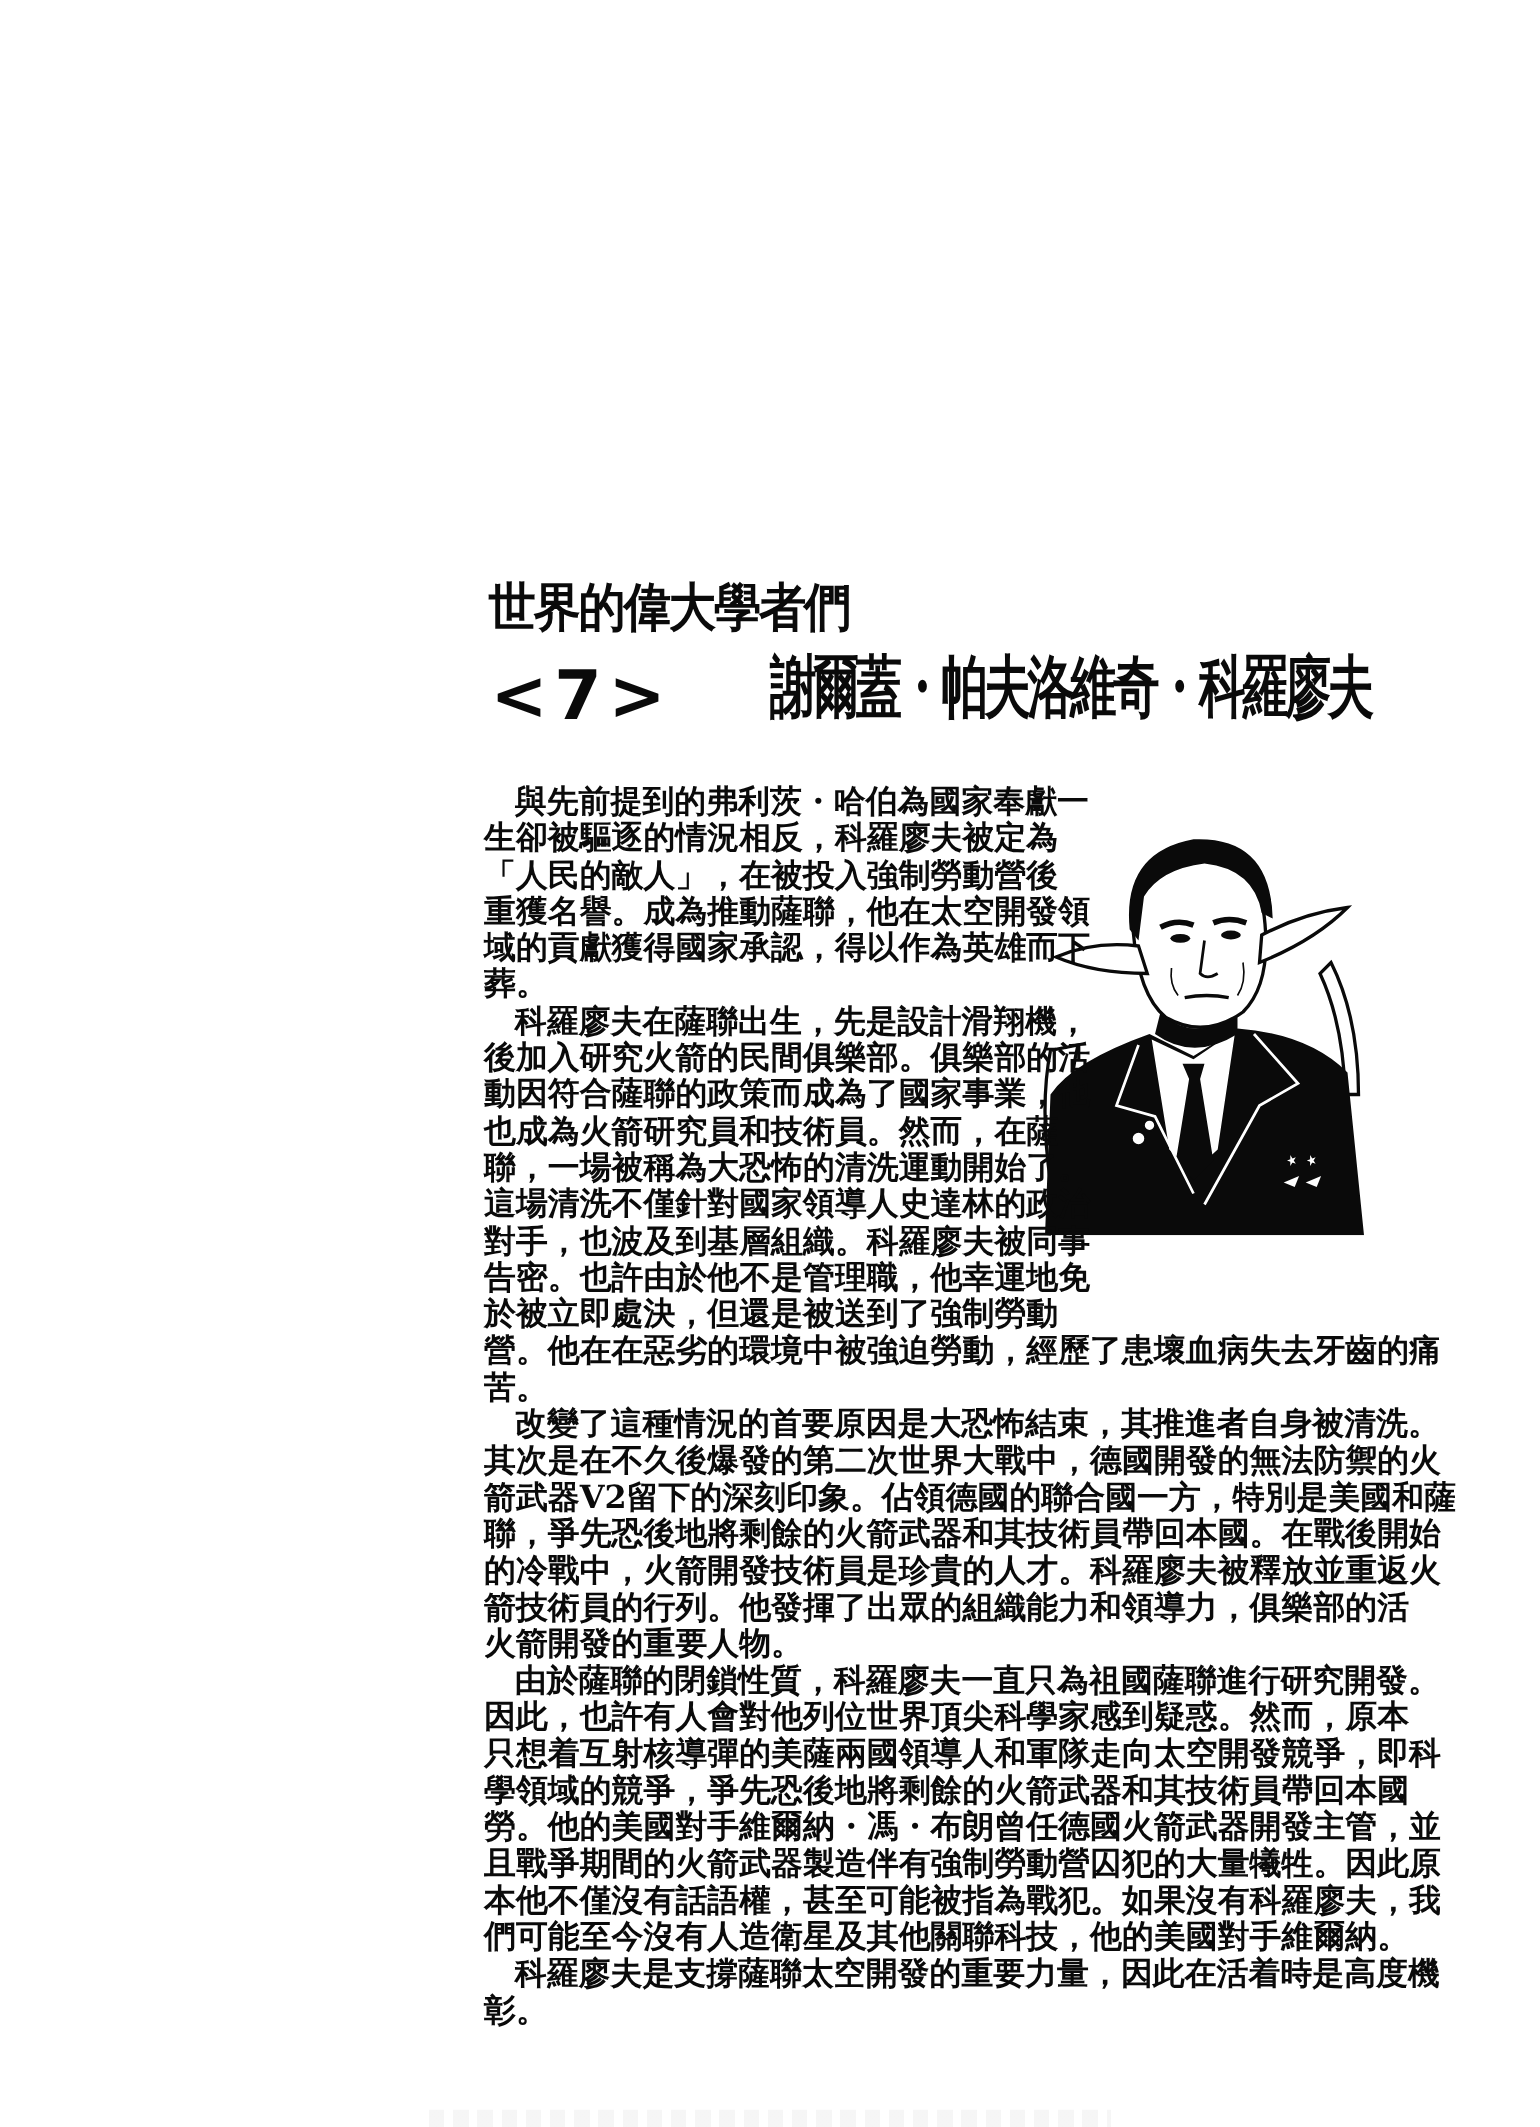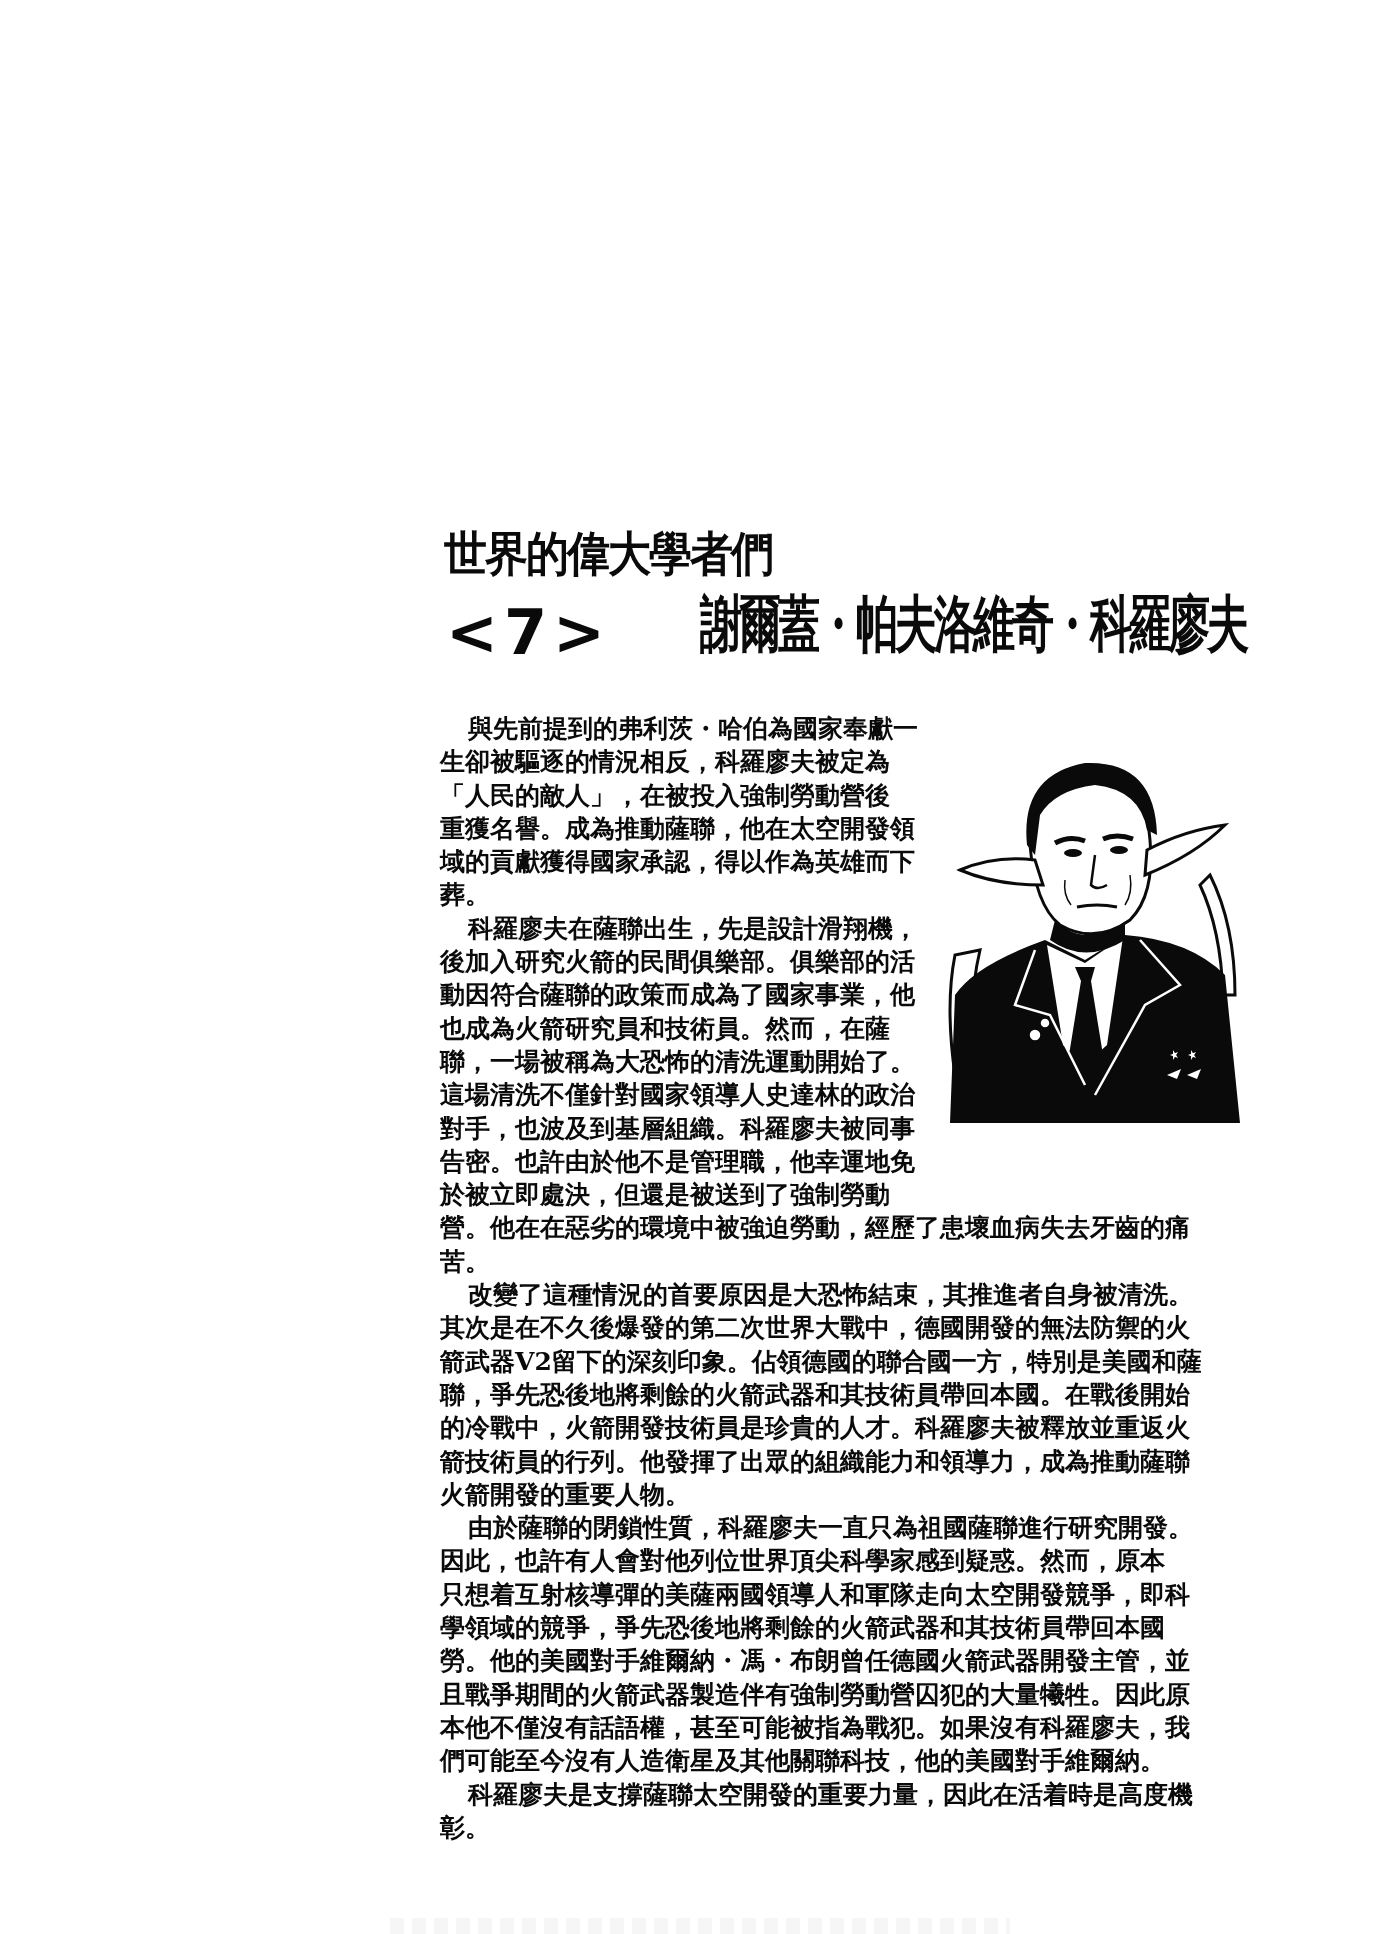--- a/index.html
+++ b/index.html
@@ -51,21 +51,21 @@
       transform-origin: top left;
       white-space: nowrap;
     }
     .body-text {
       position: absolute;
       left: 440px;
       top: 712px;
       width: 800px;
       font-family: "DejaVu Serif", "Liberation Serif", serif;
       font-weight: bold;
-      font-size: 25px;
+      font-size: 29px;
       line-height: 33.3px;
       white-space: nowrap;
     }
     .body-text .line {
       display: block;
       height: 33.3px;
     }
     .body-text .indent {
       padding-left: 28px;
     }
@@ -158,21 +158,21 @@
     <span class="line">告密。也許由於他不是管理職，他幸運地免</span>
     <span class="line">於被立即處決，但還是被送到了強制勞動</span>
     <span class="line">營。他在在惡劣的環境中被強迫勞動，經歷了患壞血病失去牙齒的痛</span>
     <span class="line">苦。</span>
 
     <span class="line indent">改變了這種情況的首要原因是大恐怖結束，其推進者自身被清洗。</span>
     <span class="line">其次是在不久後爆發的第二次世界大戰中，德國開發的無法防禦的火</span>
     <span class="line">箭武器V2留下的深刻印象。佔領德國的聯合國一方，特別是美國和薩</span>
     <span class="line">聯，爭先恐後地將剩餘的火箭武器和其技術員帶回本國。在戰後開始</span>
     <span class="line">的冷戰中，火箭開發技術員是珍貴的人才。科羅廖夫被釋放並重返火</span>
-    <span class="line">箭技術員的行列。他發揮了出眾的組織能力和領導力，成為推動薩聯</span>
+    <span class="line">箭技術員的行列。他發揮了出眾的組織能力和領導力，俱樂部的活</span>
     <span class="line">火箭開發的重要人物。</span>
 
     <span class="line indent">由於薩聯的閉鎖性質，科羅廖夫一直只為祖國薩聯進行研究開發。</span>
     <span class="line">因此，也許有人會對他列位世界頂尖科學家感到疑惑。然而，原本</span>
     <span class="line">只想着互射核導彈的美薩兩國領導人和軍隊走向太空開發競爭，即科</span>
     <span class="line">學領域的競爭，爭先恐後地將剩餘的火箭武器和其技術員帶回本國</span>
     <span class="line">勞。他的美國對手維爾納・馮・布朗曾任德國火箭武器開發主管，並</span>
     <span class="line">且戰爭期間的火箭武器製造伴有強制勞動營囚犯的大量犧牲。因此原</span>
     <span class="line">本他不僅沒有話語權，甚至可能被指為戰犯。如果沒有科羅廖夫，我</span>
     <span class="line">們可能至今沒有人造衛星及其他關聯科技，他的美國對手維爾納。</span>

